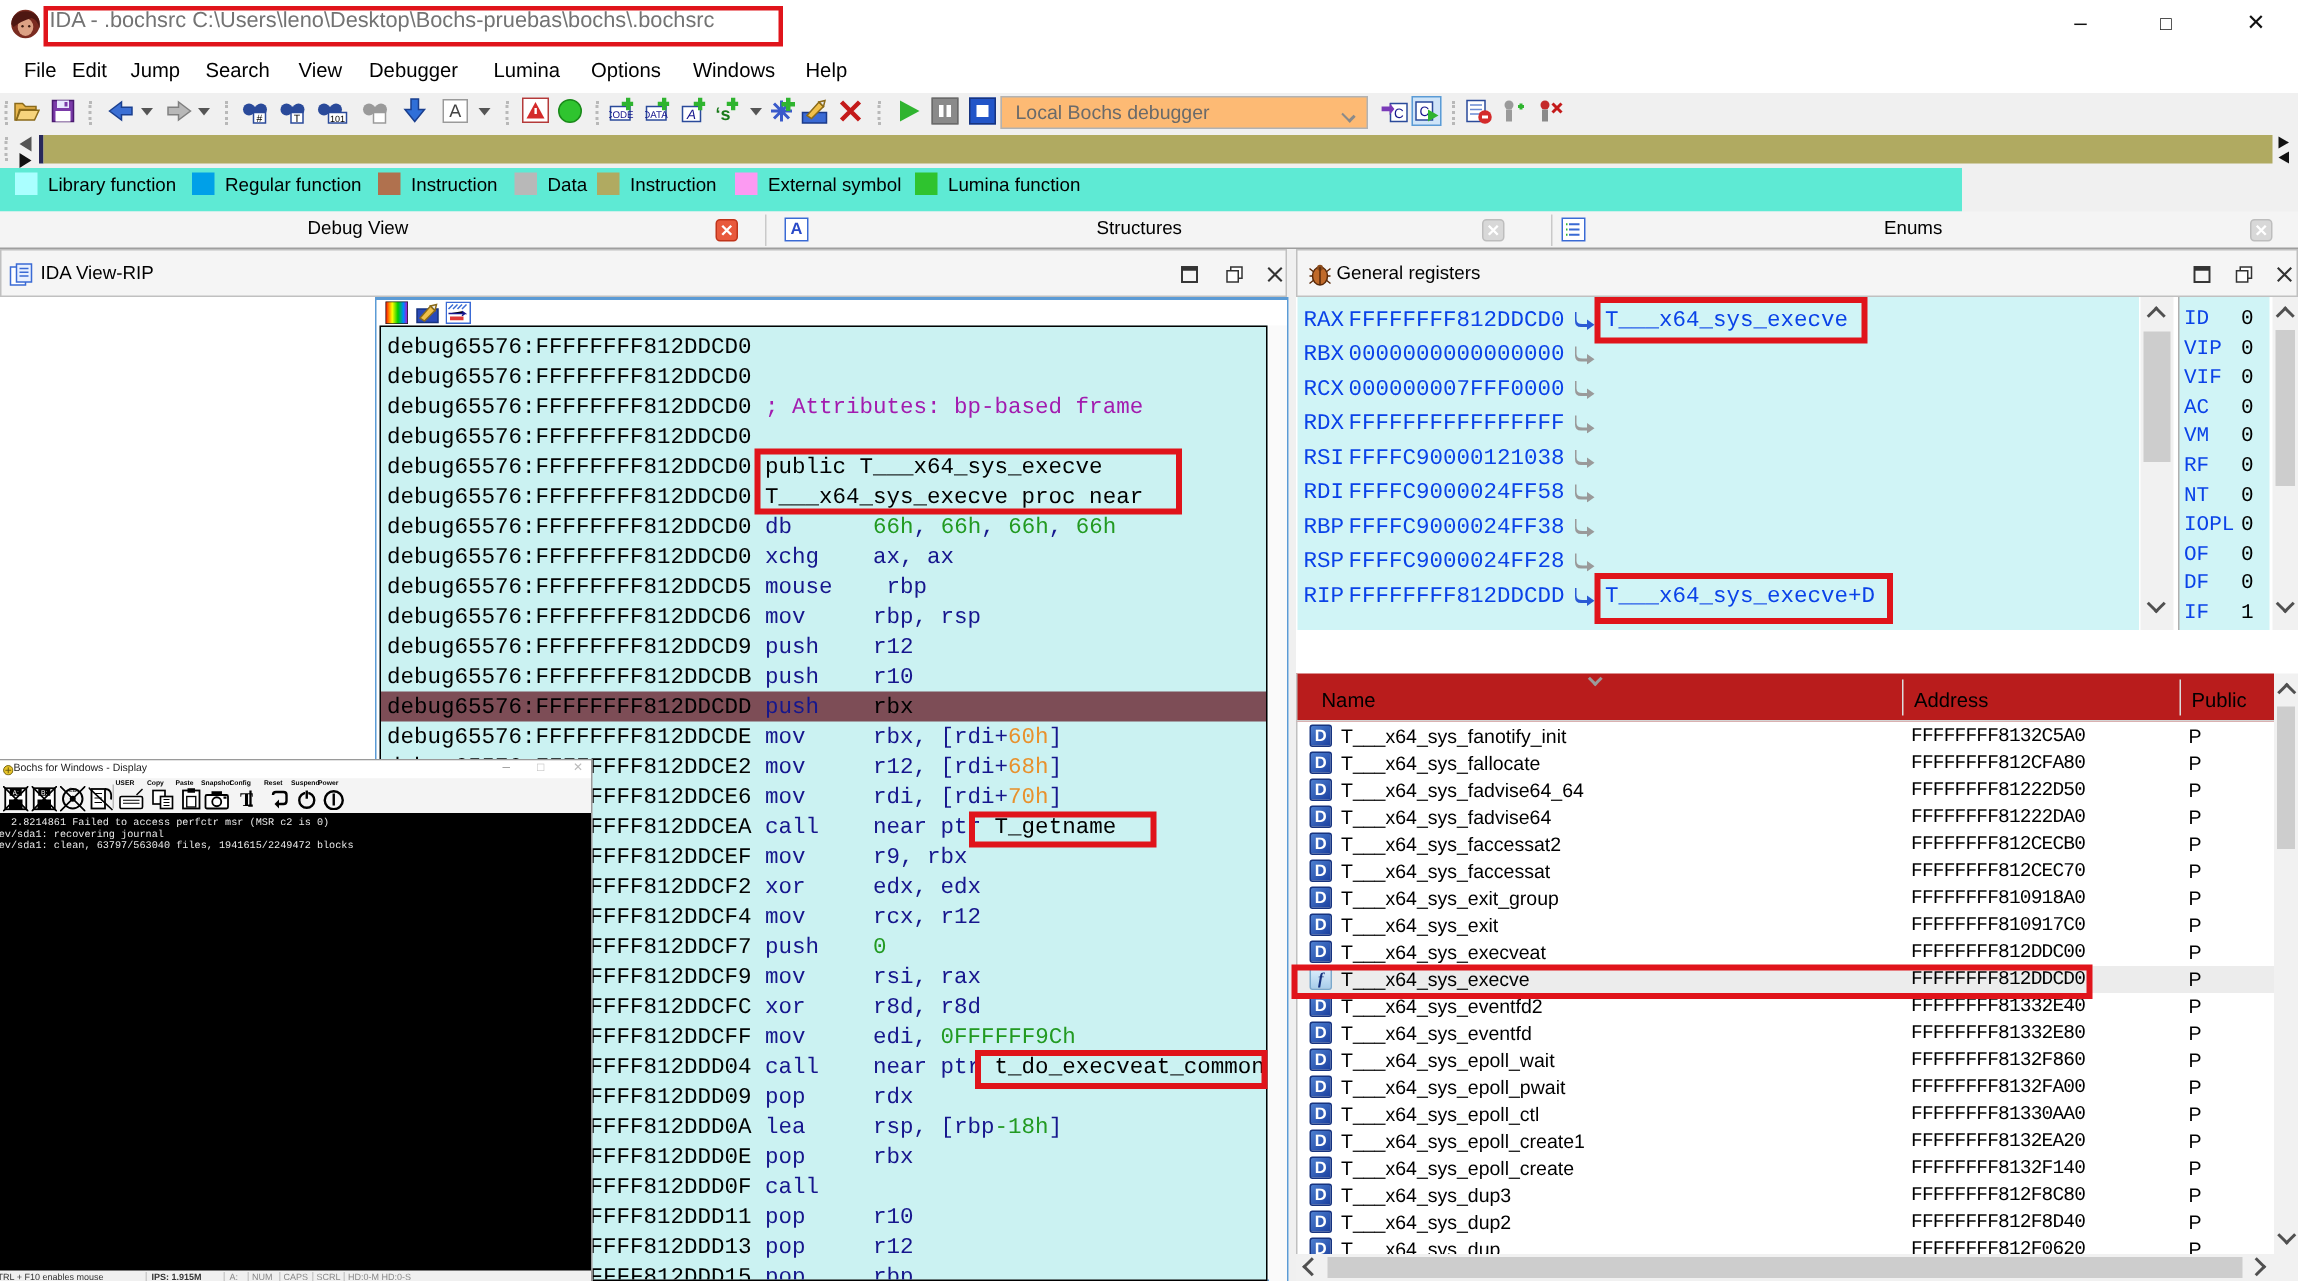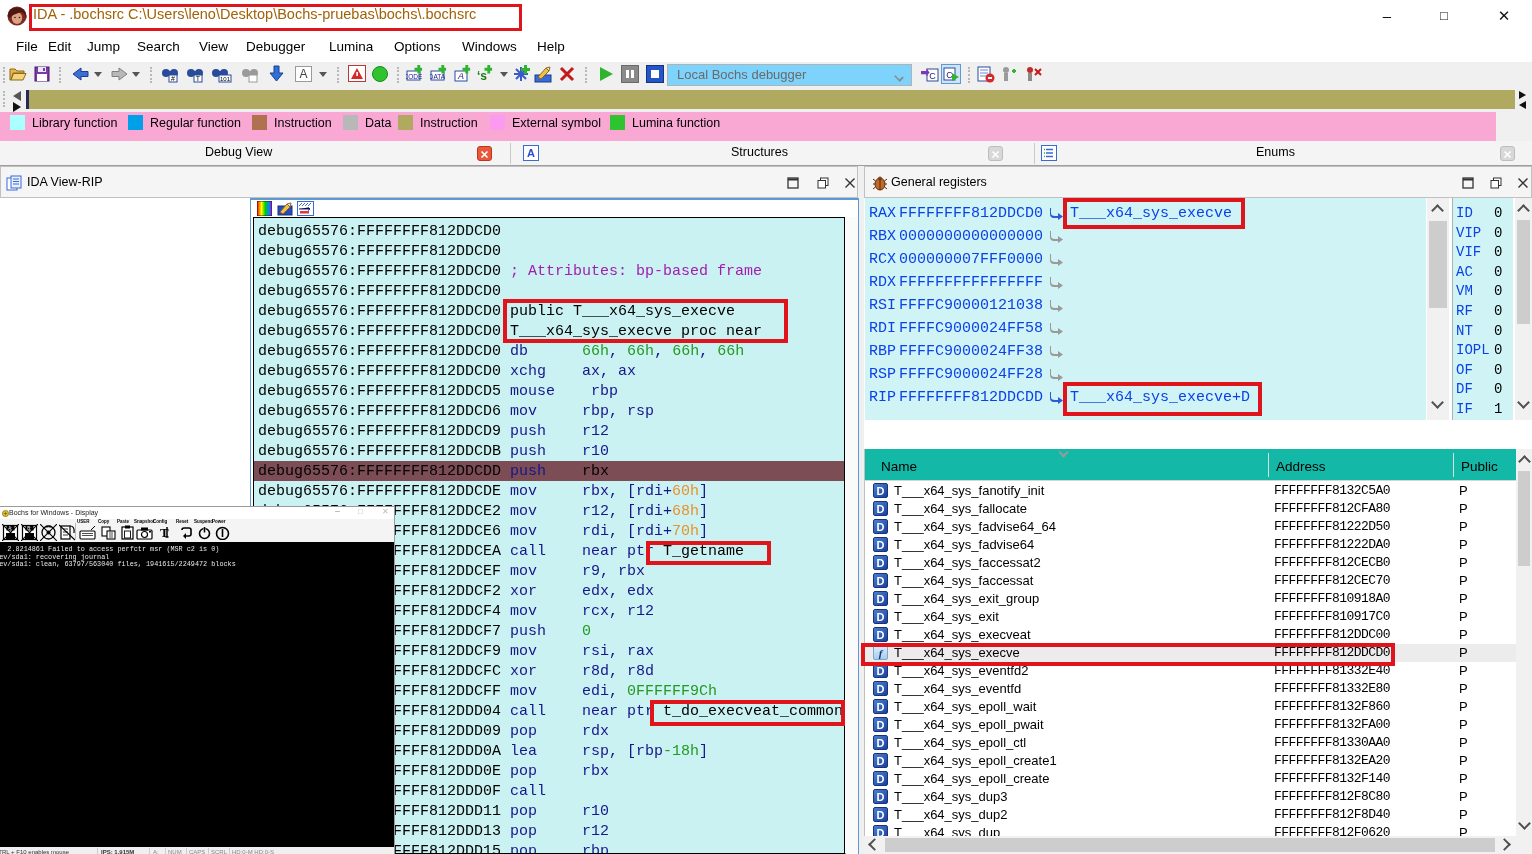--- a/index.html
+++ b/index.html
@@ -1,39 +1,39 @@
 <!DOCTYPE html>
 <html><head><meta charset="utf-8"><style>
 *{box-sizing:border-box;margin:0;padding:0}
 html,body{width:1532px;height:854px;overflow:hidden;background:#f0f0f0;
  font-family:"Liberation Sans",sans-serif;position:relative}
 .a{position:absolute}
 .mono{font-family:"Liberation Mono",monospace}
 
 #titlebar{left:0;top:0;width:1532px;height:32px;background:#ffffff}
-#titletext{left:33px;top:6px;font-size:14.5px;color:#a16207}
+#titletext{left:33px;top:6px;font-size:14.5px;color:#737373}
 #redtitle{left:29px;top:4px;width:493px;height:27px;border:3px solid #e0141b}
 .winbtn{top:0;width:46px;height:32px;color:#111;font-size:15px;text-align:center;line-height:32px}
 
 #menubar{left:0;top:32px;width:1532px;height:30px;background:#ffffff}
 .mi{top:7px;font-size:13.5px;color:#000}
 
 #toolbar{left:0;top:62px;width:1532px;height:26px;background:#f0f0f0}
 .ti{top:3px;width:18px;height:18px}
 .handle{top:5px;width:2px;height:16px;border-left:2px dotted #b8b8b8}
 .caret{top:10px;width:0;height:0;border-left:4px solid transparent;border-right:4px solid transparent;border-top:5px solid #555}
-#dbgcombo{left:667px;top:2px;width:245px;height:22px;background:#7dd3fc;border:1px solid #b2b2b2;color:#6a6a6a;font-size:13px;line-height:20px;padding-left:9px}
+#dbgcombo{left:667px;top:2px;width:245px;height:22px;background:#fdba74;border:1px solid #b2b2b2;color:#6a6a6a;font-size:13px;line-height:20px;padding-left:9px}
 #dbgcombo .cv{position:absolute;right:8px;top:8px;width:8px;height:8px;border-right:2px solid #8a8a8a;border-bottom:2px solid #8a8a8a;transform:rotate(45deg) scale(1,.7)}
 
 #bandrow{left:0;top:88px;width:1532px;height:24px;background:#f0f0f0}
 #band{left:29px;top:2px;width:1486px;height:19px;background:#b0aa61}
 #bandline{left:26px;top:2px;width:3px;height:19px;background:#28285a}
 .tri{width:0;height:0}
 
-#legend{left:0;top:112px;width:1496px;height:29px;background:#f9a8d4}
+#legend{left:0;top:112px;width:1308px;height:29px;background:#5eead4}
 .sq{top:3px;width:15px;height:15px}
 .lt{top:4px;font-size:12.5px;color:#000}
 
 #tabs{left:0;top:141px;width:1532px;height:25px;background:#f4f4f4;border-bottom:1px solid #9e9e9e}
 .tabname{top:4px;font-size:12.5px;color:#000}
 .tabx{top:5px;width:15px;height:15px;border-radius:3px}
 #tabs .sep{top:2px;width:1px;height:21px;background:#c9c9c9}
 
 .phead{background:#f5f5f5;border:1px solid #c0c0c0;height:32px}
 .phead .pt{position:absolute;left:26px;top:8px;font-size:12.5px;color:#000}
@@ -465,21 +465,21 @@
 </div>
   <div class="a sbv" style="left:651px;top:0;width:17px;height:222px">
    <div class="a chev" style="left:4px;top:8px;transform:rotate(-135deg)"></div>
    <div class="a thumb" style="left:2px;top:22px;width:13px;height:104px"></div>
    <div class="a chev" style="left:4px;top:200px;transform:rotate(45deg)"></div>
   </div>
  </div>
 </div>
 
 <div class="a" style="left:864px;top:420px;width:668px;height:434px;background:#fff">
- <div class="a" style="left:0;top:29px;width:652px;height:32px;background:#14b8a6;border-bottom:1px solid #d5d5d5;border-left:1px solid #c0c0c0">
+ <div class="a" style="left:0;top:29px;width:652px;height:32px;background:#b91c1c;border-bottom:1px solid #d5d5d5;border-left:1px solid #c0c0c0">
   <span class="a" style="left:16px;top:10px;font-size:13.5px;color:#000">Name</span>
   <span class="a" style="left:411px;top:10px;font-size:13.5px;color:#000">Address</span>
   <span class="a" style="left:596px;top:10px;font-size:13.5px;color:#000">Public</span>
   <div class="a" style="left:403px;top:4px;width:1px;height:24px;background:#dcdcdc"></div>
   <div class="a" style="left:588px;top:4px;width:1px;height:24px;background:#dcdcdc"></div>
   <div class="a chev" style="left:195px;top:0px;width:7px;height:7px;border-color:#9a9a9a;transform:rotate(45deg)"></div>
  </div>
  <div class="a" id="names-rows" style="left:0;top:61px;width:652px;height:355px;overflow:hidden;border-left:1px solid #c0c0c0">
 <div class="nr" style="top:1px;">
         <div class="dico">D</div>

